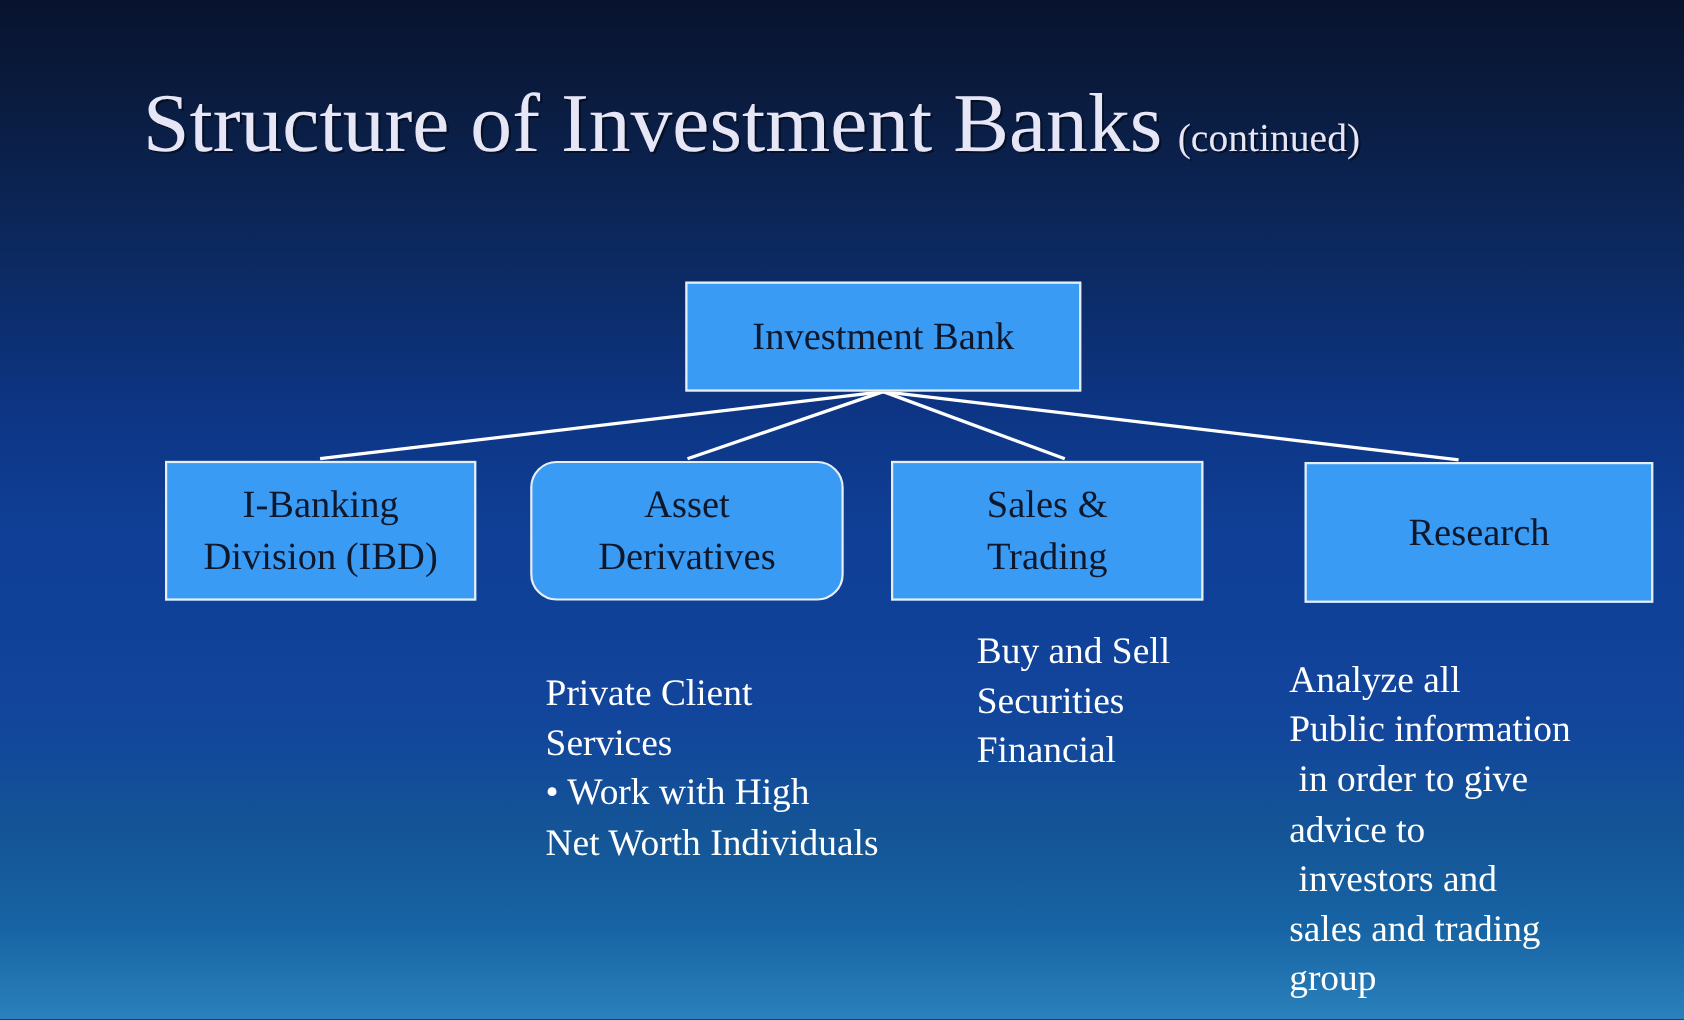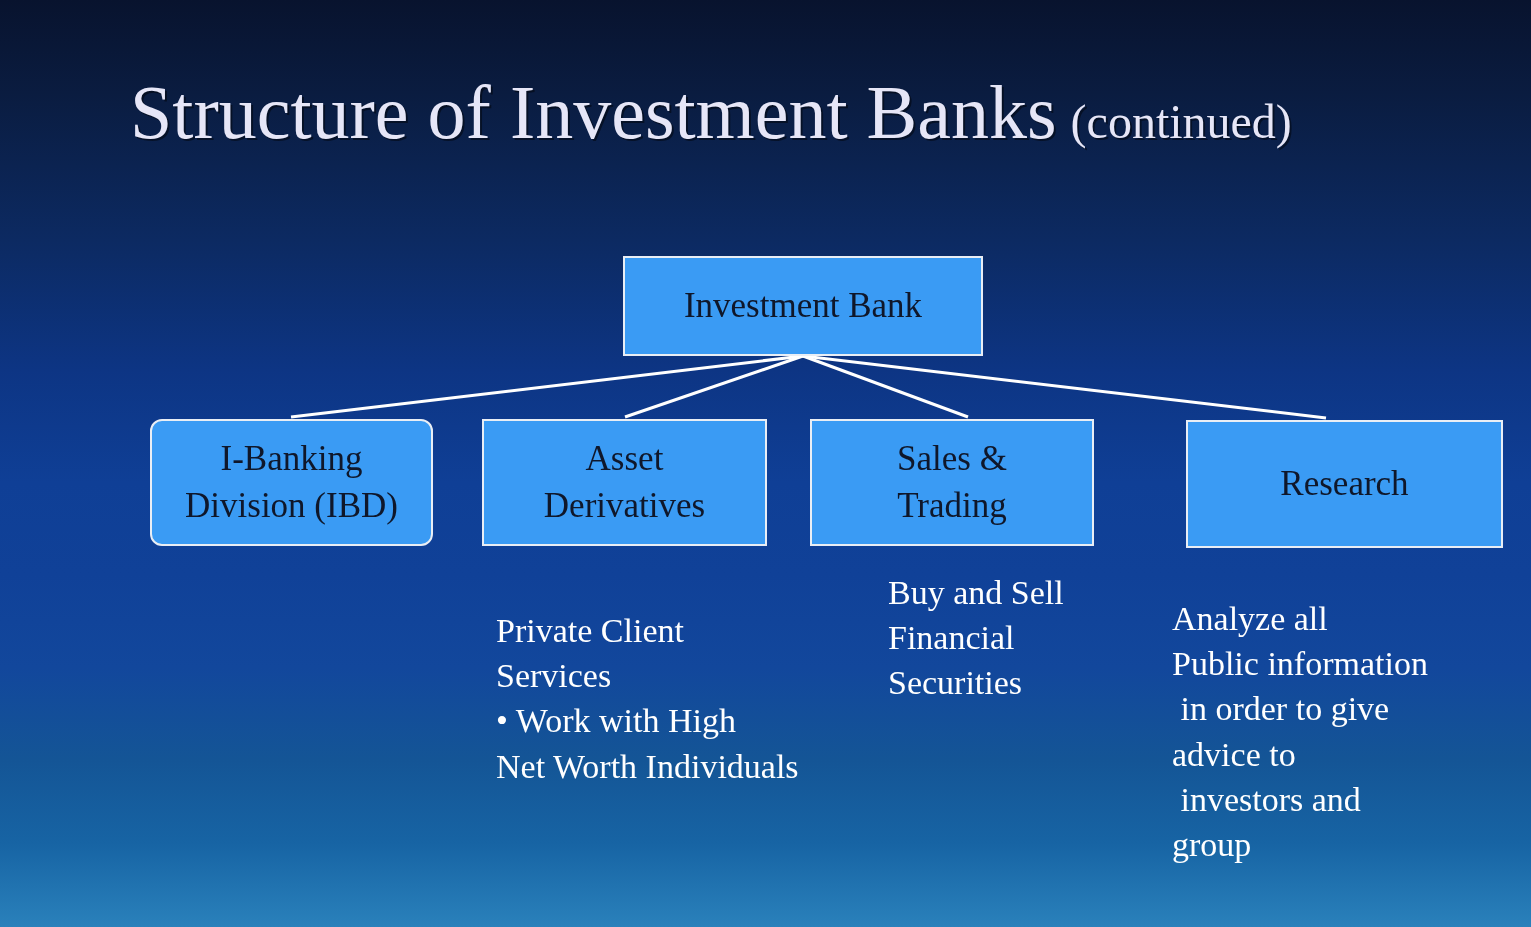--- a/index.html
+++ b/index.html
@@ -35,21 +35,21 @@
     top: 74px;
     width: 1300px;
     color: #e6e6f7;
     font-size: 76px;
     line-height: 1.0;
     white-space: nowrap;
     text-shadow: 2px 2px 0 rgba(0,0,0,0.45);
     letter-spacing: 0px;
   }
   #title .cont {
-    font-size: 48px;
+    font-size: 36px;
     vertical-align: baseline;
     margin-left: 14px;
   }
 
   
   #connectors {
     position: absolute;
     left: 0;
     top: 0;
     width: 1531px;
@@ -68,22 +68,22 @@
     align-items: center;
     justify-content: center;
     text-align: center;
     font-size: 35px;
     line-height: 1.32;
   }
   #node-root {
     left: 623px; top: 256px; width: 360px; height: 100px;
     font-size: 35px;
   }
-  #node-ibd   { left: 150px;  top: 419px; width: 283px; height: 127px; border-radius: 12px; }
-  #node-am    { left: 482px;  top: 419px; width: 285px; height: 127px; }
+  #node-ibd   { left: 150px;  top: 419px; width: 283px; height: 127px; }
+  #node-am    { left: 482px;  top: 419px; width: 285px; height: 127px; border-radius: 24px; }
   #node-st    { left: 810px;  top: 419px; width: 284px; height: 127px; }
   #node-res   { left: 1186px; top: 420px; width: 317px; height: 128px; }
 
   .node .lines { display: block; }
 
   
   .desc {
     position: absolute;
     color: #ffffff;
     font-size: 34px;
@@ -140,16 +140,16 @@
     </div>
   </div>
 
   <div class="node" id="node-res">
     <div>
       <span class="lines">Research</span>
     </div>
   </div>
 
   <div class="desc" id="desc-am"><div>Private Client</div><div>Services</div><div>• Work with High</div><div>Net Worth Individuals</div></div>
-  <div class="desc" id="desc-st"><div>Buy and Sell</div><div>Financial</div><div>Securities</div></div>
-  <div class="desc" id="desc-res"><div>Analyze all</div><div>Public information</div><div> in order to give</div><div>advice to</div><div> investors and</div><div>group</div></div>
+  <div class="desc" id="desc-st"><div>Buy and Sell</div><div>Securities</div><div>Financial</div></div>
+  <div class="desc" id="desc-res"><div>Analyze all</div><div>Public information</div><div> in order to give</div><div>advice to</div><div> investors and</div><div>sales and trading</div><div>group</div></div>
 
 </div>
 
 </body></html>

